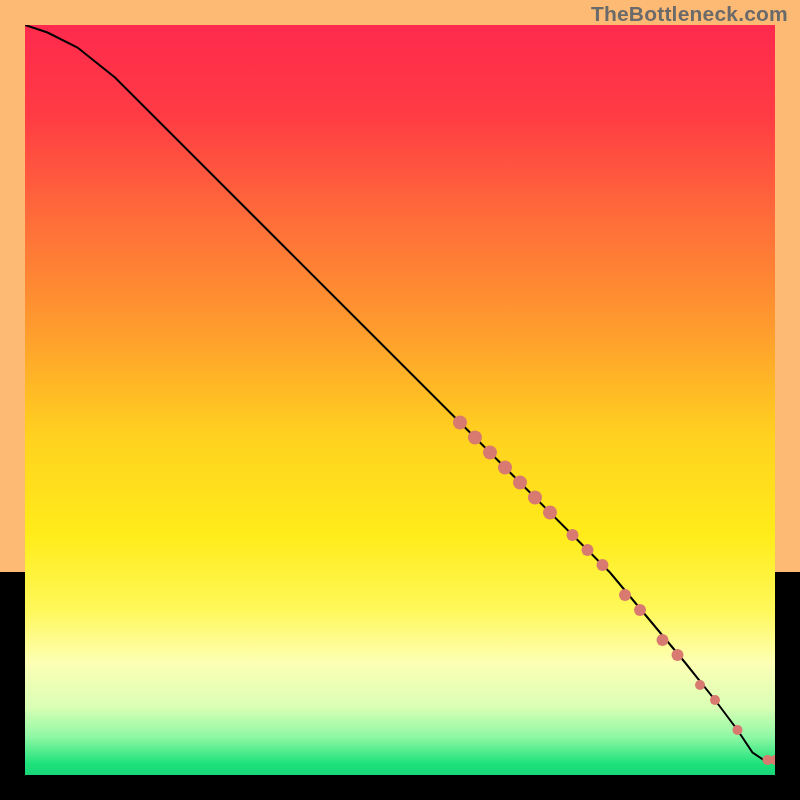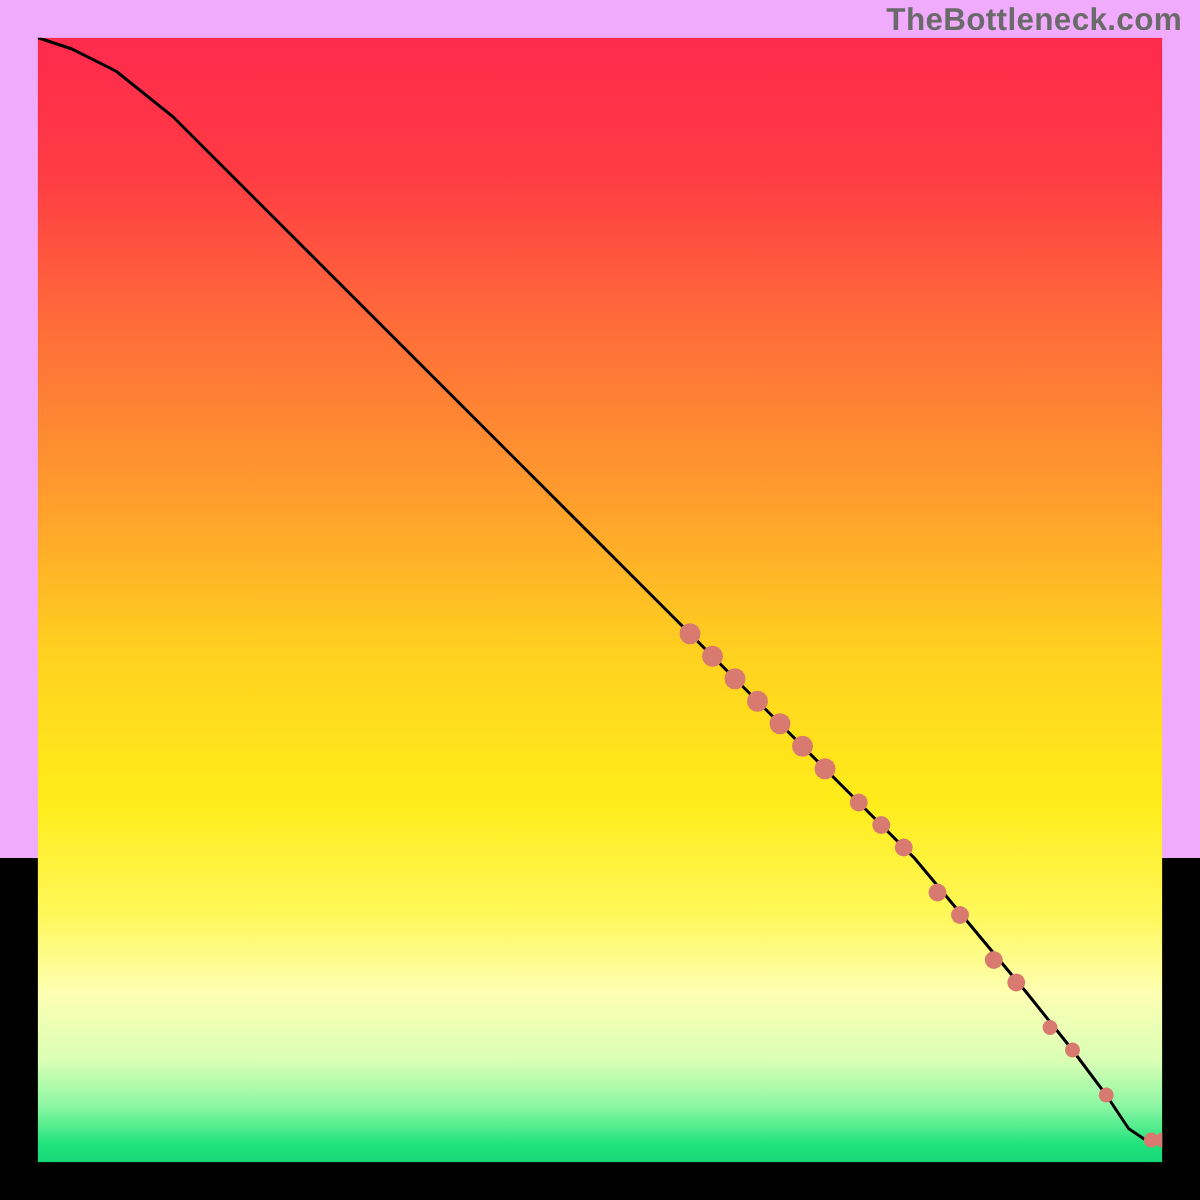--- a/index.html
+++ b/index.html
@@ -8,21 +8,21 @@
     width: 800px;
     height: 800px;
     background: #000;
     overflow: hidden;
     font-family: Arial, Helvetica, sans-serif;
   }
   .frame {
     position: relative;
     width: 800px;
     height: 572px;
-    background: #f0abfc;
+    background: #fdba74;
   }
   .watermark {
     position: absolute;
     top: 2px;
     right: 12px;
     font-size: 21px;
     font-weight: 600;
     color: #6a6a6a;
     letter-spacing: 0.2px;
     z-index: 10;

